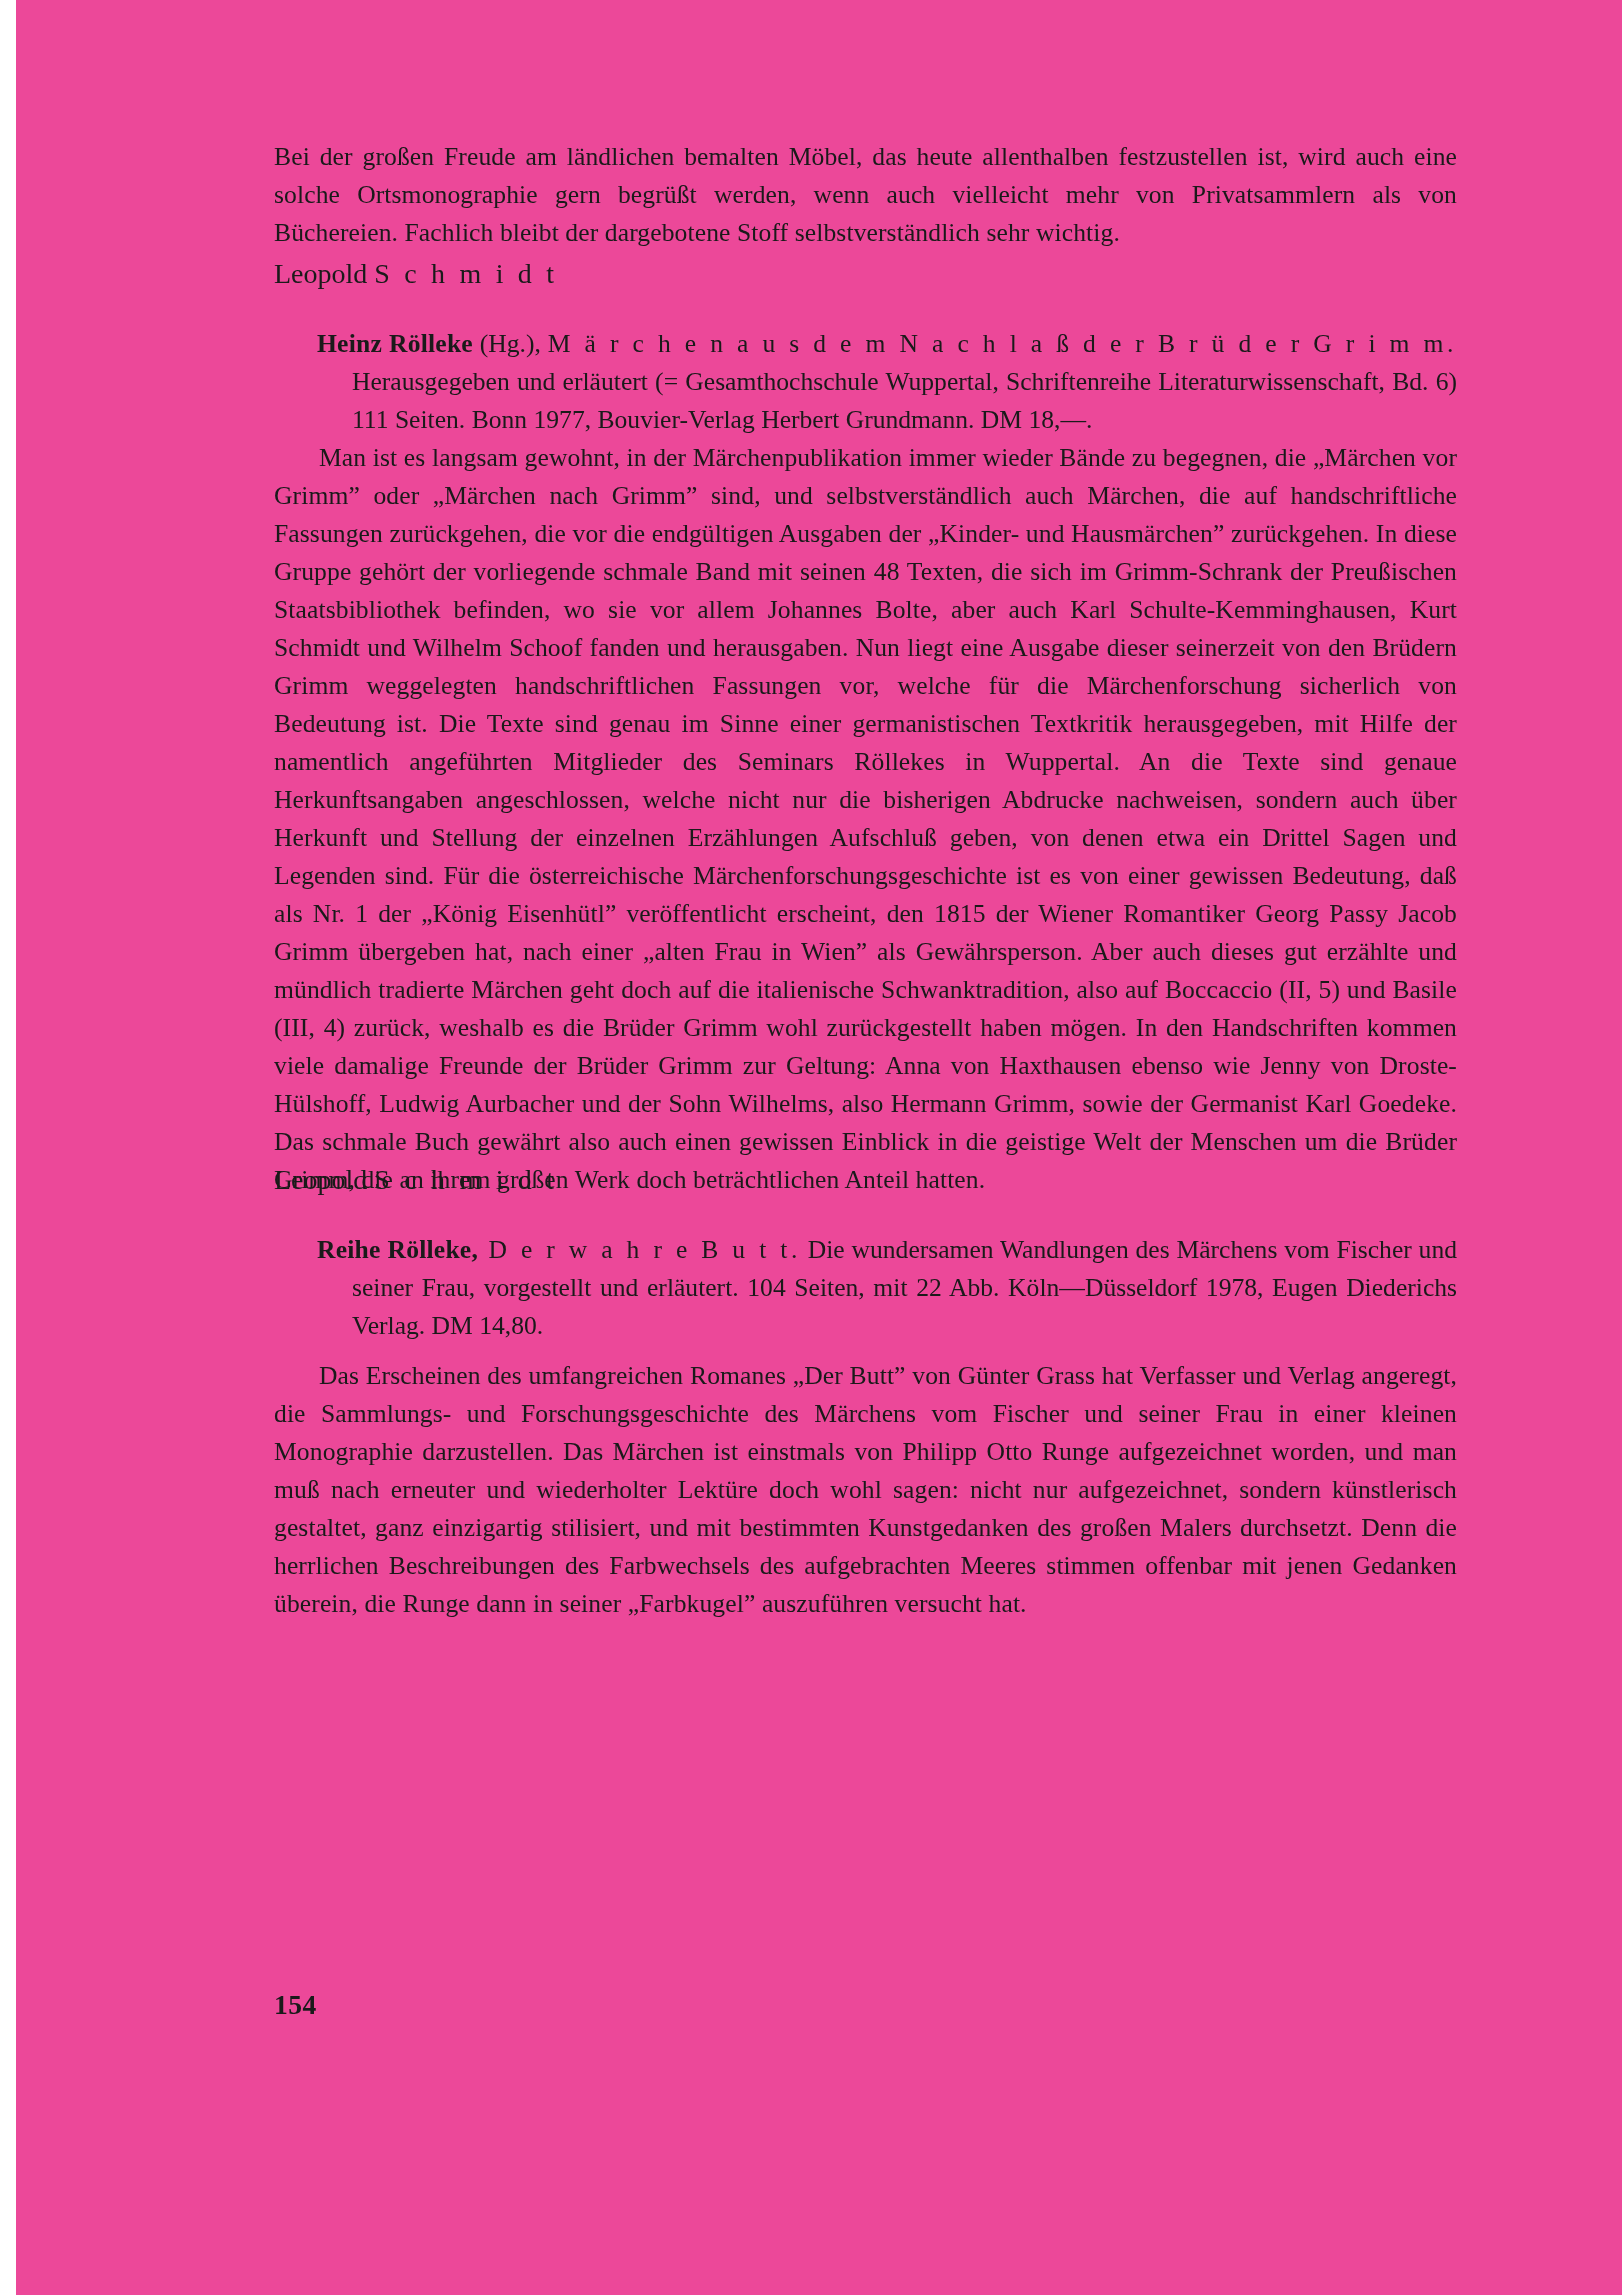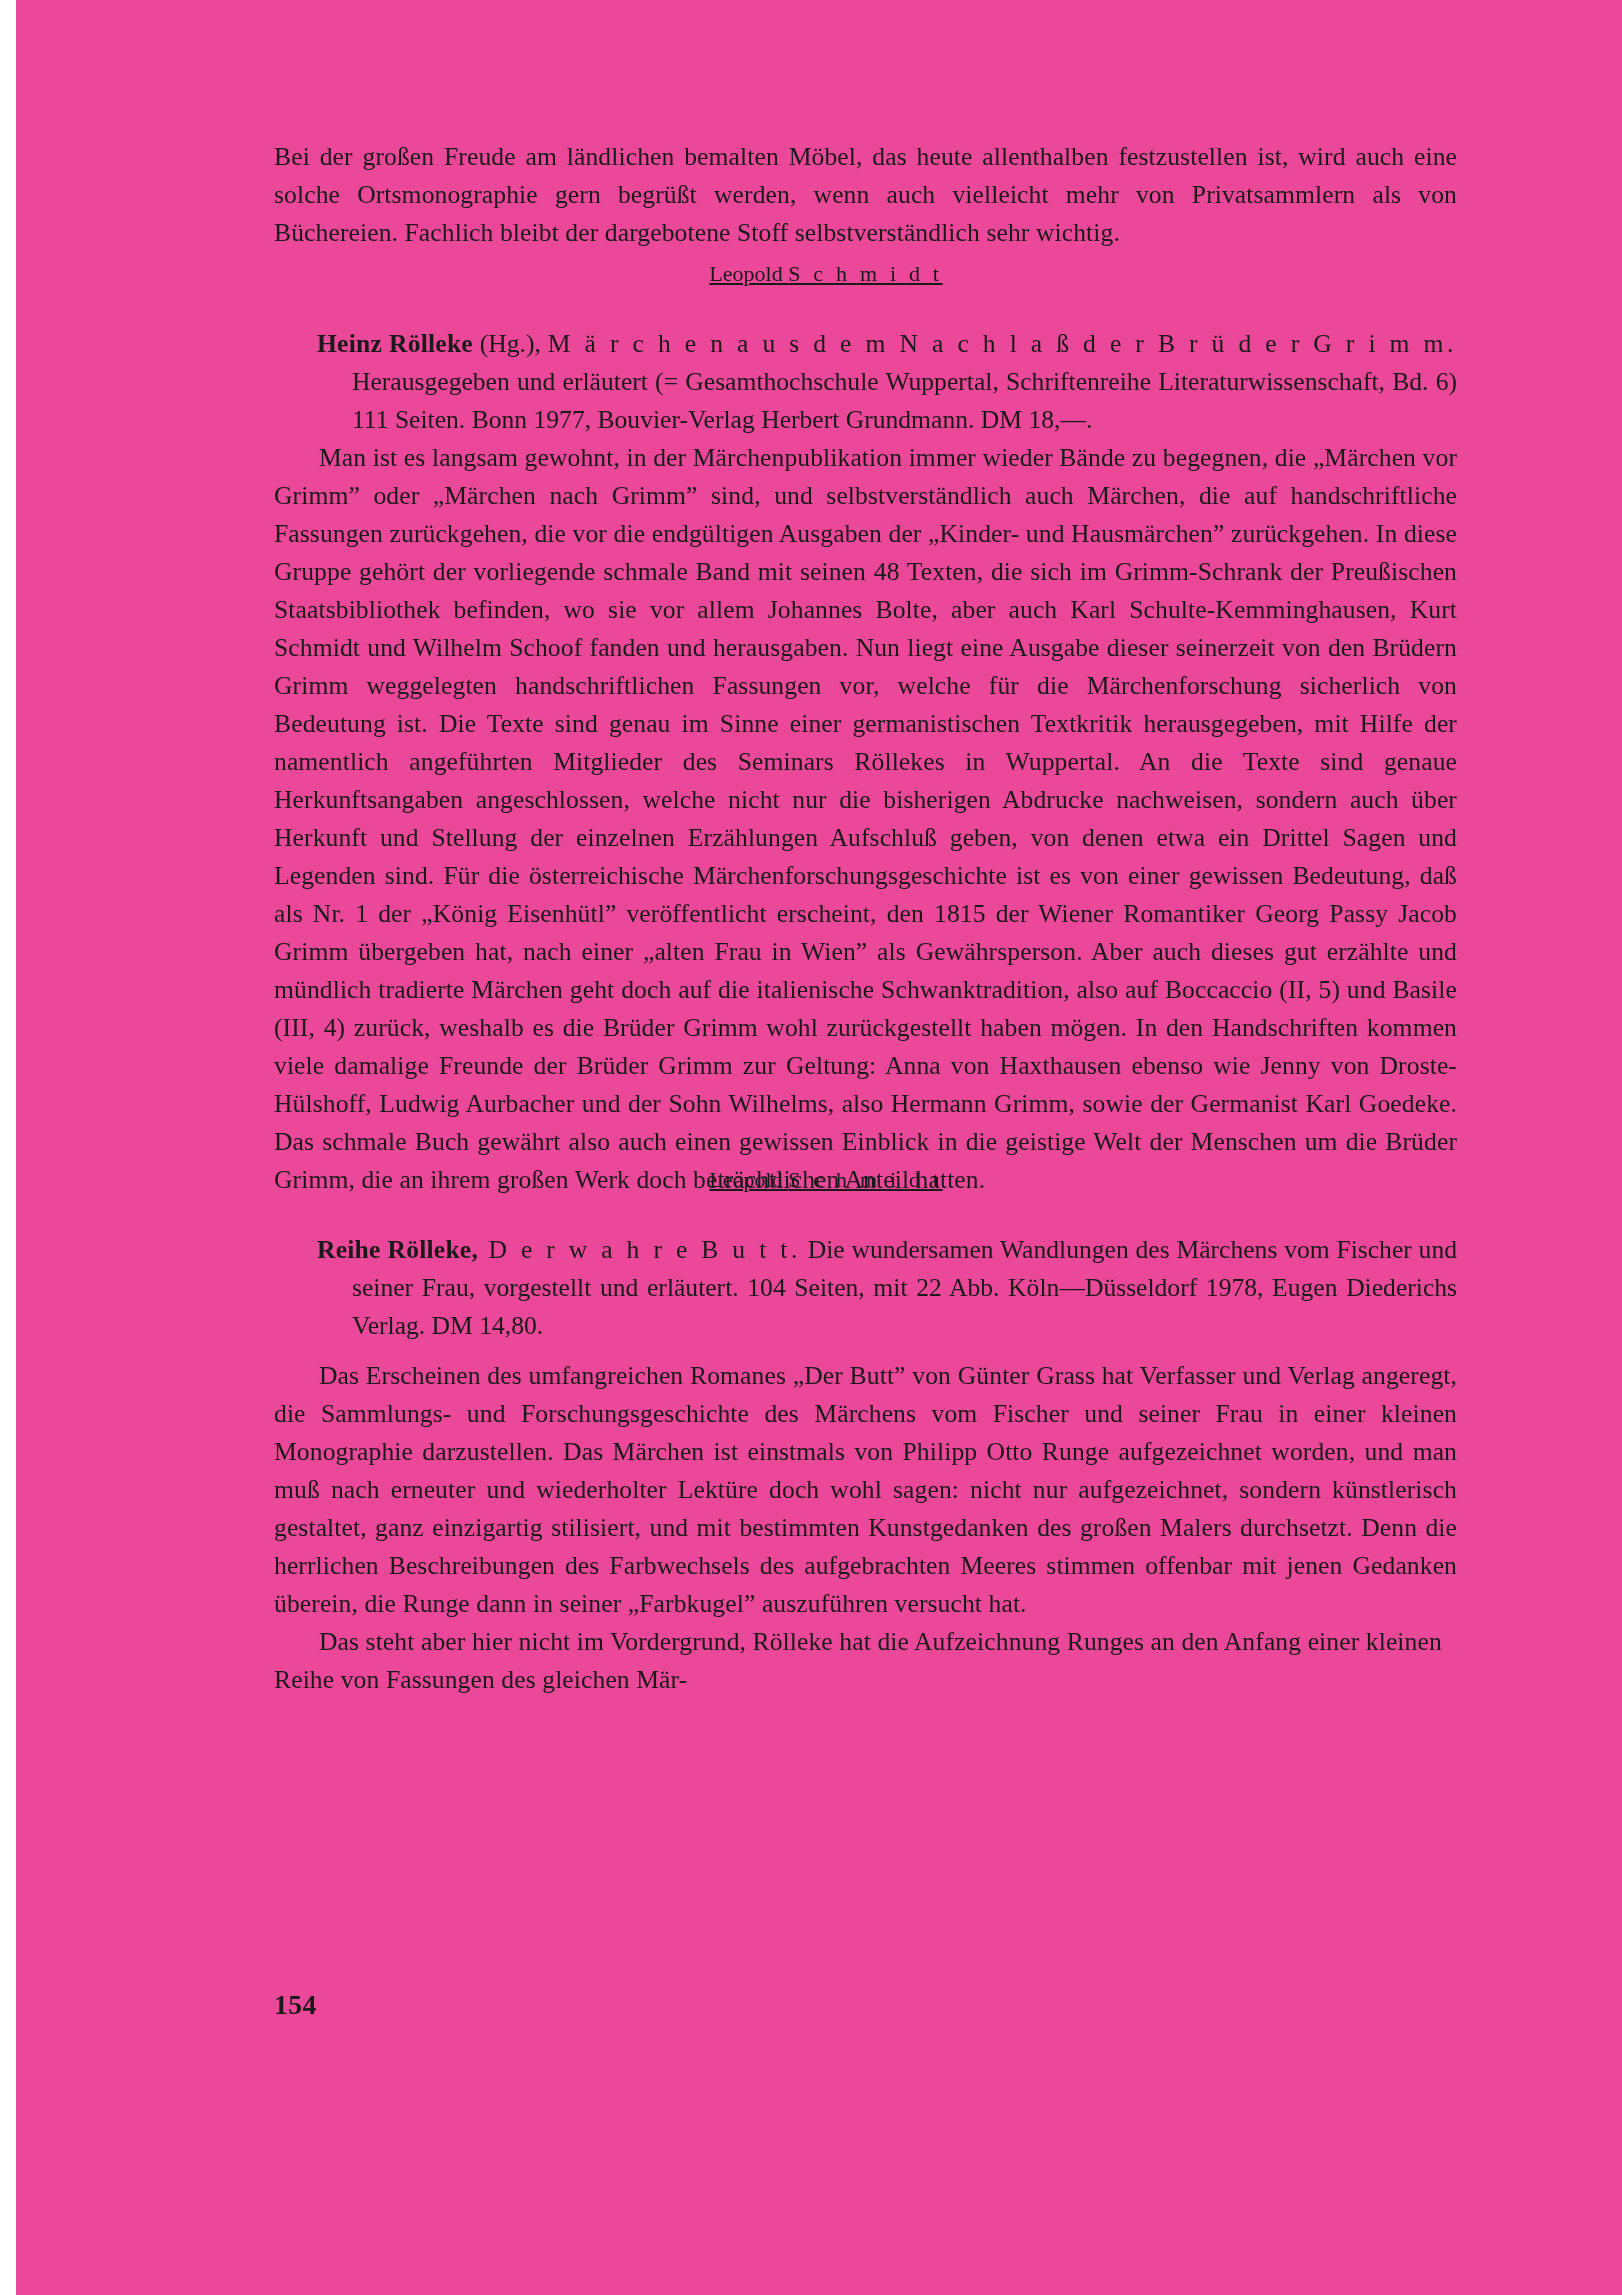--- a/index.html
+++ b/index.html
@@ -36,26 +36,25 @@
     text-justify: inter-word;
     letter-spacing: 0.1px;
   }
   .para-indent {
     text-indent: 45px;
   }
   .block-gap {
     margin-top: 32px;
   }
   .signature {
-    text-align: center;
-    font-size: 22px;
+    text-align: left;
+    font-size: 28px;
     line-height: 38px;
     margin-top: 3.2px;
     padding-right: 79px;
-    text-decoration: underline;
   }
   .spaced {
     letter-spacing: 3.7px;
   }
   .entry {
     padding-left: 78px;
     text-indent: -78px;
     font-size: 25.6px;
     line-height: 38px;
     text-align: justify;
@@ -96,19 +95,18 @@
     <div class="signature"><span>Leopold </span><span class="spaced">S c h m i d t</span></div>
 
     <div class="entry block-gap"><span class="author-bold">Heinz Rölleke</span><span> (Hg.), </span><span class="title-spaced">M ä r c h e n   a u s   d e m   N a c h l a ß   d e r   B r ü d e r   G r i m m.</span><span> Herausgegeben und erläutert (= Gesamthochschule Wuppertal, Schriftenreihe Literaturwissenschaft, Bd. 6) 111 Seiten. Bonn 1977, Bouvier-Verlag Herbert Grundmann. DM 18,—.</span></div>
 
     <p class="para-indent clearfix"><span>Man ist es langsam gewohnt, in der Märchenpublikation immer wieder Bände zu begegnen, die „Märchen vor Grimm” oder „Märchen nach Grimm” sind, und selbstverständlich auch Märchen, die auf handschriftliche Fassungen zurückgehen, die vor die endgültigen Ausgaben der „Kinder- und Hausmärchen” zurückgehen. In diese Gruppe gehört der vorliegende schmale Band mit seinen 48 Texten, die sich im Grimm-Schrank der Preußischen Staatsbibliothek befinden, wo sie vor allem Johannes Bolte, aber auch Karl Schulte-Kemminghausen, Kurt Schmidt und Wilhelm Schoof fanden und herausgaben. Nun liegt eine Ausgabe dieser seinerzeit von den Brüdern Grimm weggelegten handschriftlichen Fassungen vor, welche für die Märchenforschung sicherlich von Bedeutung ist. Die Texte sind genau im Sinne einer germanistischen Textkritik herausgegeben, mit Hilfe der namentlich angeführten Mitglieder des Seminars Röllekes in Wuppertal. An die Texte sind genaue Herkunftsangaben angeschlossen, welche nicht nur die bisherigen Abdrucke nachweisen, sondern auch über Herkunft und Stellung der einzelnen Erzählungen Aufschluß geben, von denen etwa ein Drittel Sagen und Legenden sind. Für die österreichische Märchenforschungsgeschichte ist es von einer gewissen Bedeutung, daß als Nr. 1 der „König Eisenhütl” veröffentlicht erscheint, den 1815 der Wiener Romantiker Georg Passy Jacob Grimm übergeben hat, nach einer „alten Frau in Wien” als Gewährsperson. Aber auch dieses gut erzählte und mündlich tradierte Märchen geht doch auf die italienische Schwanktradition, also auf Boccaccio (II, 5) und Basile (III, 4) zurück, weshalb es die Brüder Grimm wohl zurückgestellt haben mögen. In den Handschriften kommen viele damalige Freunde der Brüder Grimm zur Geltung: Anna von Haxthausen ebenso wie Jenny von Droste-Hülshoff, Ludwig Aurbacher und der Sohn Wilhelms, also Hermann Grimm, sowie der Germanist Karl Goedeke. Das schmale Buch gewährt also auch einen gewissen Einblick in die geistige Welt der Menschen um die Brüder Grimm, die an ihrem großen Werk doch beträchtlichen Anteil hatten.</span></p>
     <div class="signature" style="margin-top:-38px;"><span>Leopold </span><span class="spaced">S c h m i d t</span></div>
 
     <div class="entry block-gap"><span class="author-bold">Reihe Rölleke,</span><span class="title-spaced"> D e r   w a h r e   B u t t.</span><span> Die wundersamen Wandlungen des Märchens vom Fischer und seiner Frau, vorgestellt und erläutert. 104 Seiten, mit 22 Abb. Köln—Düsseldorf 1978, Eugen Diederichs Verlag. DM 14,80.</span></div>
 
     <p class="para-indent" style="margin-top:11.4px;">Das Erscheinen des umfangreichen Romanes „Der Butt” von Günter Grass hat Verfasser und Verlag angeregt, die Sammlungs- und Forschungsgeschichte des Märchens vom Fischer und seiner Frau in einer kleinen Monographie darzustellen. Das Märchen ist einstmals von Philipp Otto Runge aufgezeichnet worden, und man muß nach erneuter und wiederholter Lektüre doch wohl sagen: nicht nur aufgezeichnet, sondern künstlerisch gestaltet, ganz einzigartig stilisiert, und mit bestimmten Kunstgedanken des großen Malers durchsetzt. Denn die herrlichen Beschreibungen des Farbwechsels des aufgebrachten Meeres stimmen offenbar mit jenen Gedanken überein, die Runge dann in seiner „Farbkugel” auszuführen versucht hat.</p>
-    <p class="para-indent last-line">Das steht aber hier nicht im Vordergrund, Rölleke hat die Aufzeichnung Runges an den Anfang einer kleinen Reihe von Fassungen des gleichen Mär-</p>
 
   </div>
 
   <div class="pagenum">154</div>
 </div>
 
 
 </body></html>

